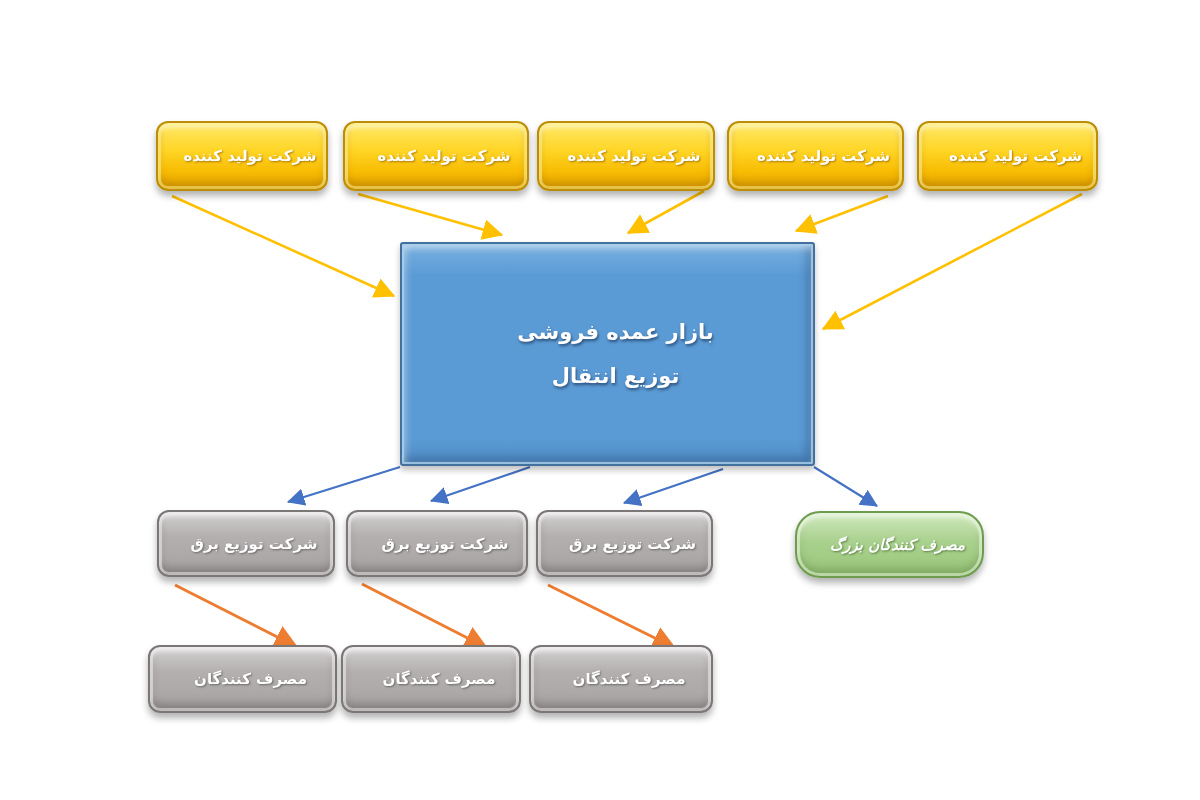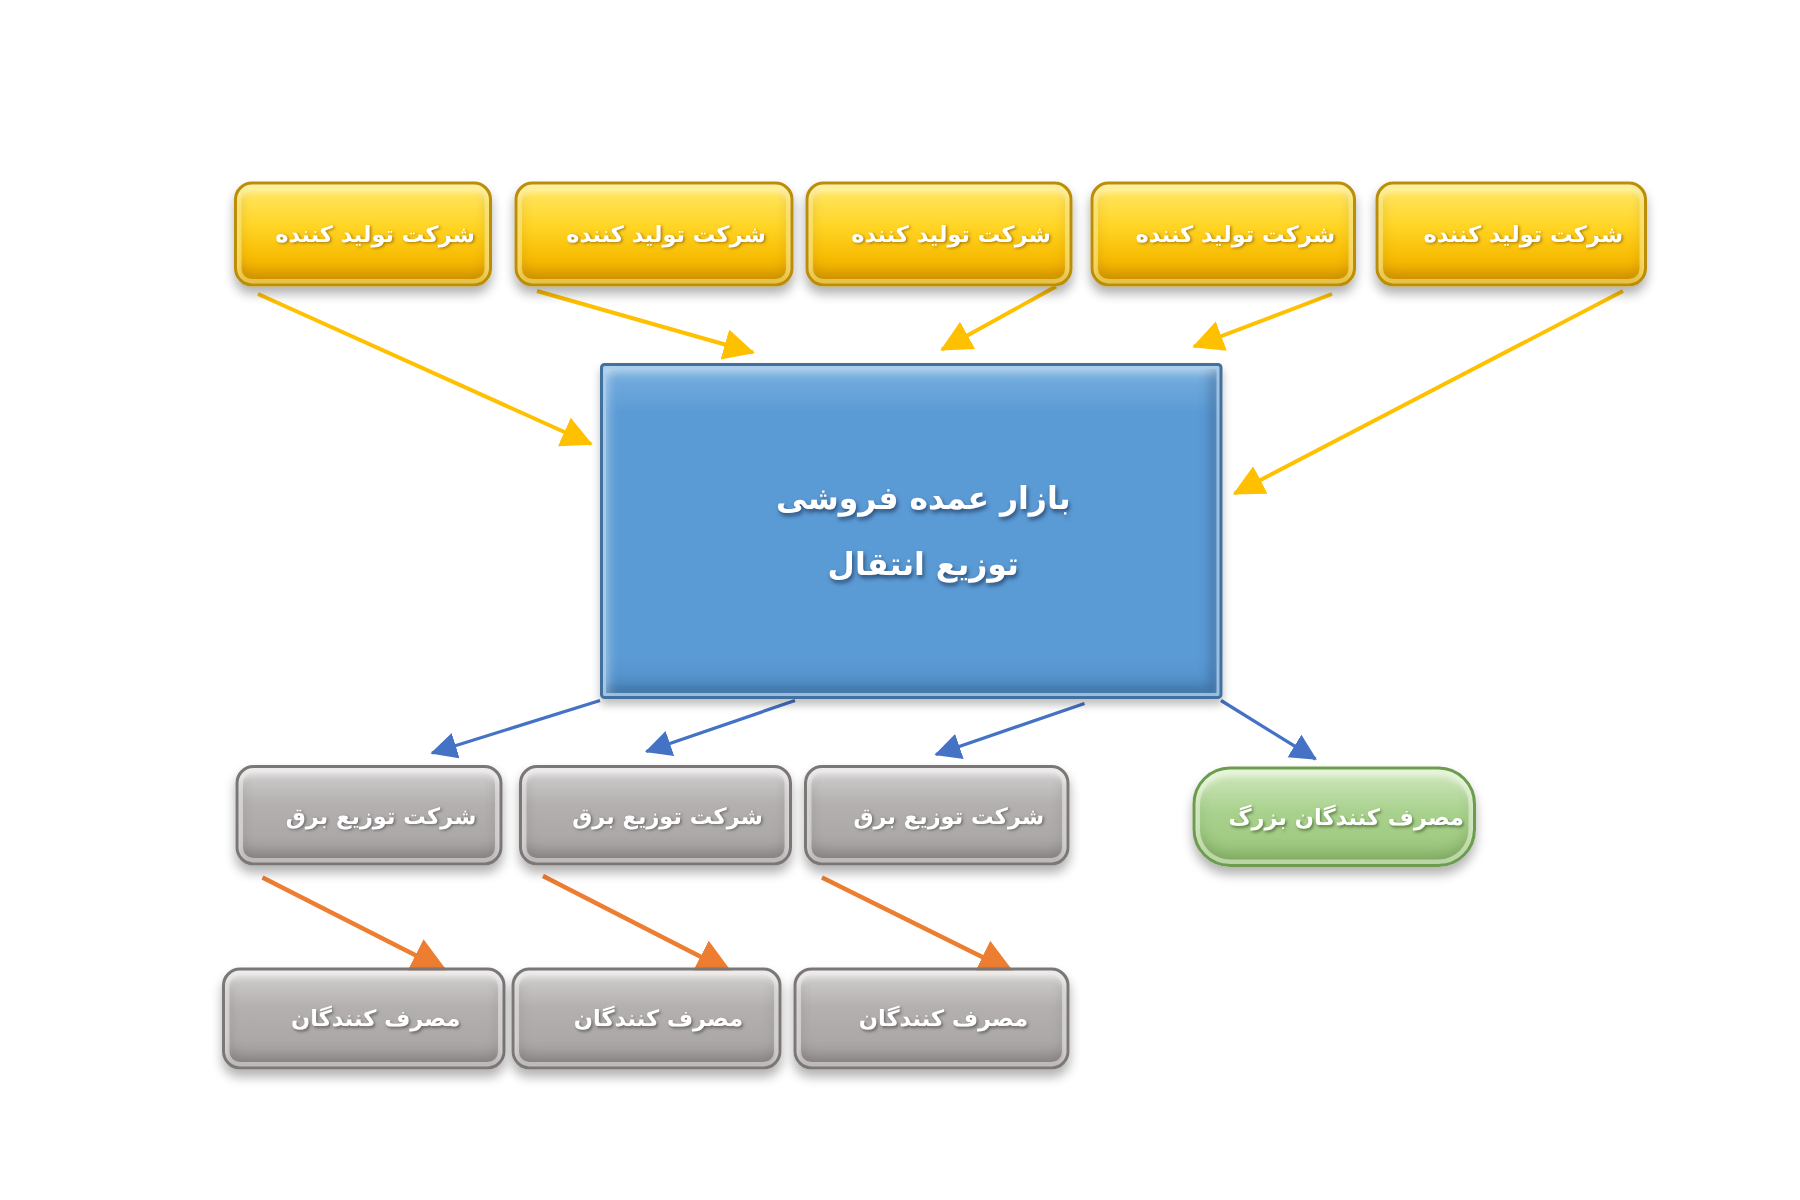--- a/index.html
+++ b/index.html
@@ -38,20 +38,21 @@
                inset 0 -7px 9px rgba(70,66,66,0.38), 0 5px 7px rgba(0,0,0,0.30);
     text-shadow:1px 1px 2px rgba(90,86,86,0.80);
     justify-content:center;
   }
   .large-consumer{
     background:linear-gradient(180deg,#cfe8bc 0%,#a9d18e 45%,#9ac579 100%);
     border:2px solid #6e9c4f;border-radius:25px;
     box-shadow:inset 0 0 0 3px rgba(226,243,211,0.60), inset 0 4px 5px rgba(255,255,255,0.70),
                inset 0 -7px 9px rgba(70,110,45,0.35), 0 5px 7px rgba(0,0,0,0.30);
     text-shadow:1px 1px 2px rgba(80,115,55,0.85);
+    font-style:italic;
   }
   .market-line{display:block;}
 </style>
 </head>
 <body>
 
 <div id="canvas">
 
   <svg id="arrow-layer" viewBox="0 0 1200 800">
     <defs>

